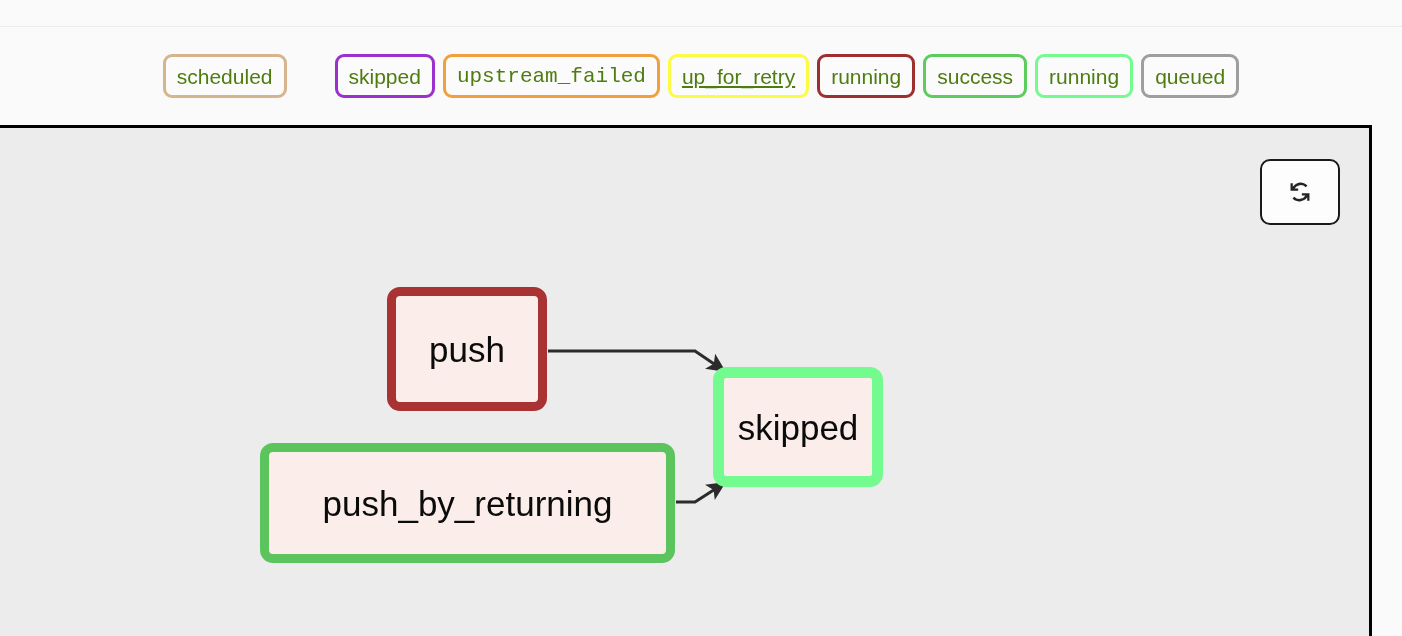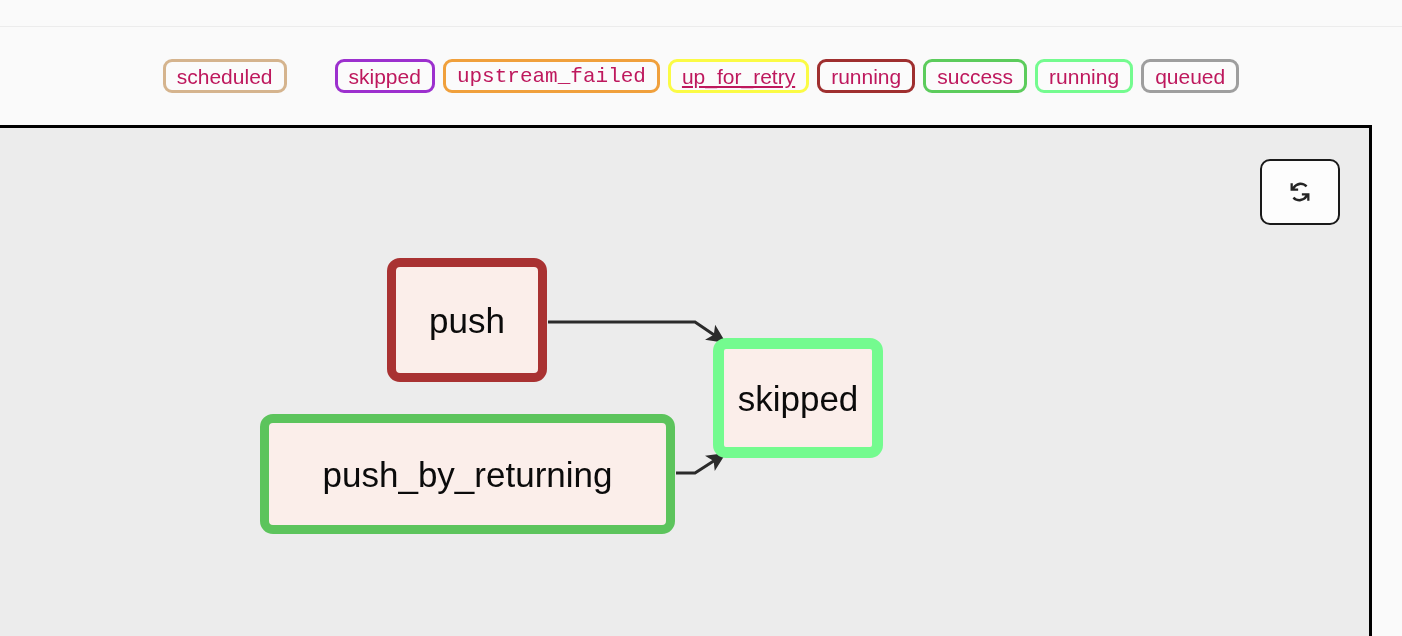--- a/index.html
+++ b/index.html
@@ -41,26 +41,26 @@
   }
   .legend-row {
     display: flex;
     align-items: center;
     gap: 8px;
   }
   .badge {
     display: inline-flex;
     align-items: center;
     justify-content: center;
-    height: 34px;
+    height: 44px;
     padding: 0 11px;
     border-radius: 9px;
     border: 3px solid #cccccc;
     background: #fbfbfb;
-    color: #be185d;
+    color: #4d7c0f;
     font-size: 21px;
     line-height: 1;
     font-family: "Liberation Sans", sans-serif;
     white-space: nowrap;
     box-sizing: border-box;
     cursor: pointer;
     user-select: none;
   }
 
   
@@ -72,20 +72,21 @@
     height: 511px;
     background: #ececec;
     border-top: 3px solid #000000;
     border-right: 3px solid #000000;
     box-sizing: border-box;
     overflow: hidden;
   }
   .canvas-inner {
     position: absolute;
     inset: 0;
+    margin-top: 29px;
   }
 
   
   .refresh-btn {
     position: absolute;
     left: 1260px;
     top: 159px;
     width: 80px;
     height: 66px;
     background: #fdfdfd;

